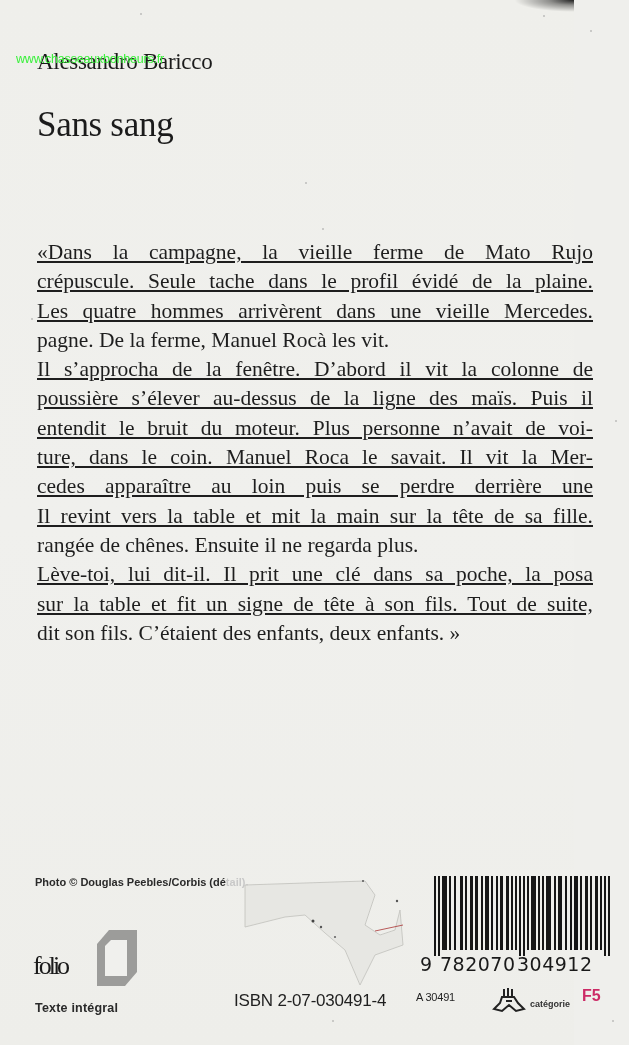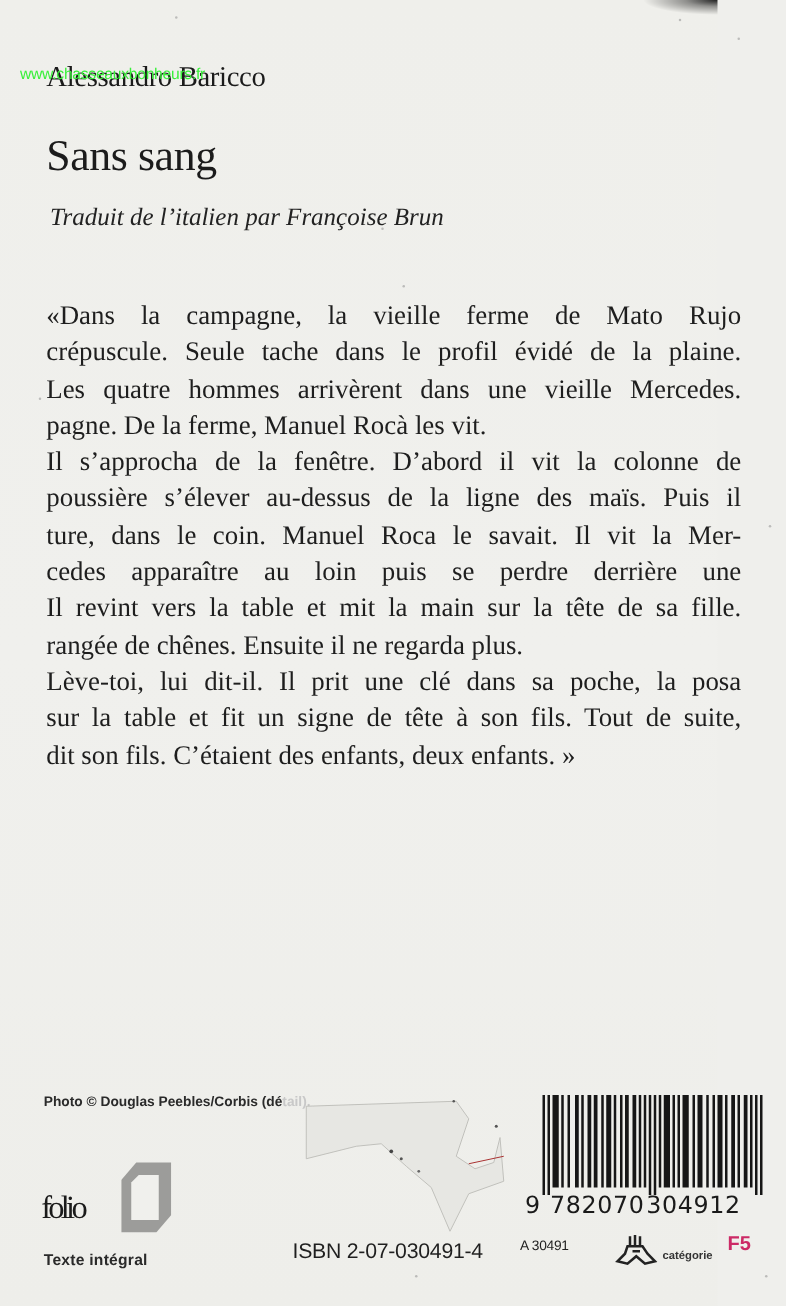--- a/index.html
+++ b/index.html
@@ -68,20 +68,21 @@
       color: #1e1e1e;
       margin: 0;
     }
     .excerpt .line {
       display: block;
       white-space: nowrap;
     }
     .excerpt .line.justify {
       text-align: justify;
       text-align-last: justify;
+      text-decoration: underline;
     }
     .photo-credit {
       position: absolute;
       left: 35px; top: 876px;
       font-family: "Liberation Sans", sans-serif;
       font-size: 11px;
       font-weight: bold;
       color: #2a2a2a;
     }
     .photo-credit .faded {
@@ -194,29 +195,29 @@
   <div class="speck" style="left:305px;top:182px;"></div>
   <div class="speck" style="left:31px;top:318px;"></div>
   <div class="speck" style="left:615px;top:420px;"></div>
   <div class="speck" style="left:612px;top:1020px;"></div>
   <div class="speck" style="left:332px;top:1020px;"></div>
 
   <div class="watermark">www.chasseauxbonheurs.fr</div>
 
   <div class="author">Alessandro Baricco</div>
   <div class="title">Sans sang</div>
-  <div class="translator">Traduit de l’italien par Françoise Brun</div>
 
   <div class="excerpt">
     <span class="line justify">«Dans la campagne, la vieille ferme de Mato Rujo</span>
     <span class="line justify">crépuscule. Seule tache dans le profil évidé de la plaine.</span>
     <span class="line justify">Les quatre hommes arrivèrent dans une vieille Mercedes.</span>
     <span class="line">pagne. De la ferme, Manuel Rocà les vit.</span>
     <span class="line justify">Il s’approcha de la fenêtre. D’abord il vit la colonne de</span>
     <span class="line justify">poussière s’élever au-dessus de la ligne des maïs. Puis il</span>
+    <span class="line justify">entendit le bruit du moteur. Plus personne n’avait de voi-</span>
     <span class="line justify">ture, dans le coin. Manuel Roca le savait. Il vit la Mer-</span>
     <span class="line justify">cedes apparaître au loin puis se perdre derrière une</span>
     <span class="line justify">Il revint vers la table et mit la main sur la tête de sa fille.</span>
     <span class="line">rangée de chênes. Ensuite il ne regarda plus.</span>
     <span class="line justify">Lève-toi, lui dit-il. Il prit une clé dans sa poche, la posa</span>
     <span class="line justify">sur la table et fit un signe de tête à son fils. Tout de suite,</span>
     <span class="line">dit son fils. C’étaient des enfants, deux enfants. »</span>
   </div>
 
   <div class="photo-credit">

